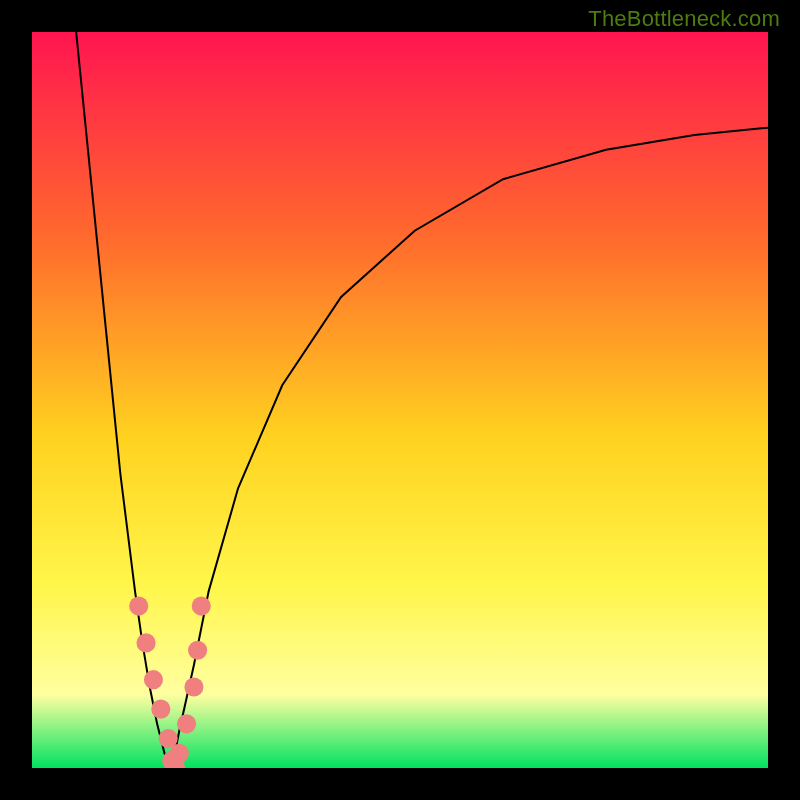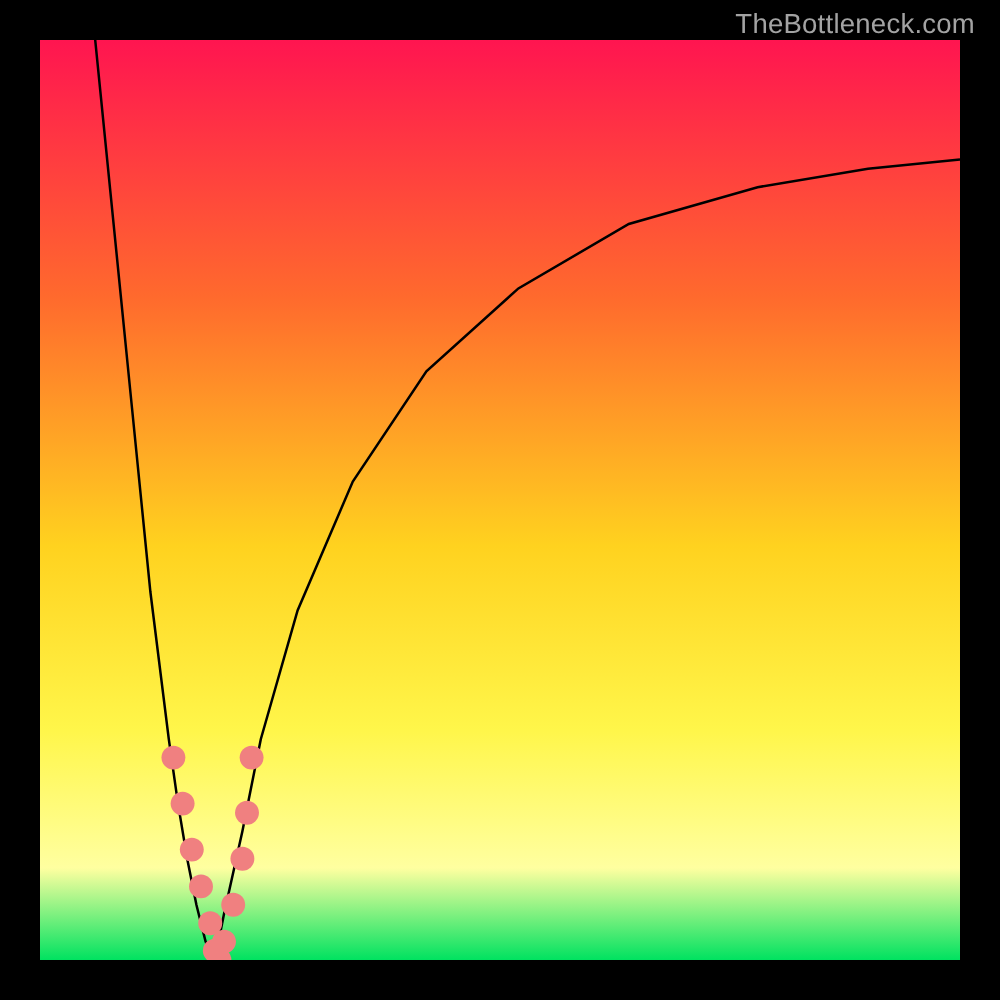--- a/index.html
+++ b/index.html
@@ -23,21 +23,21 @@
     top: 32px;
     left: 32px;
     width: 736px;
     height: 736px;
     overflow: hidden;
   }
   .watermark {
     position: absolute;
     top: 6px;
     right: 20px;
-    color: #a3a3a3;
+    color: #4d7c0f;
     font-size: 22px;
     letter-spacing: 0.2px;
     white-space: nowrap;
   }
 </style>
 </head>
 <body>
 
 <div class="frame">
 

